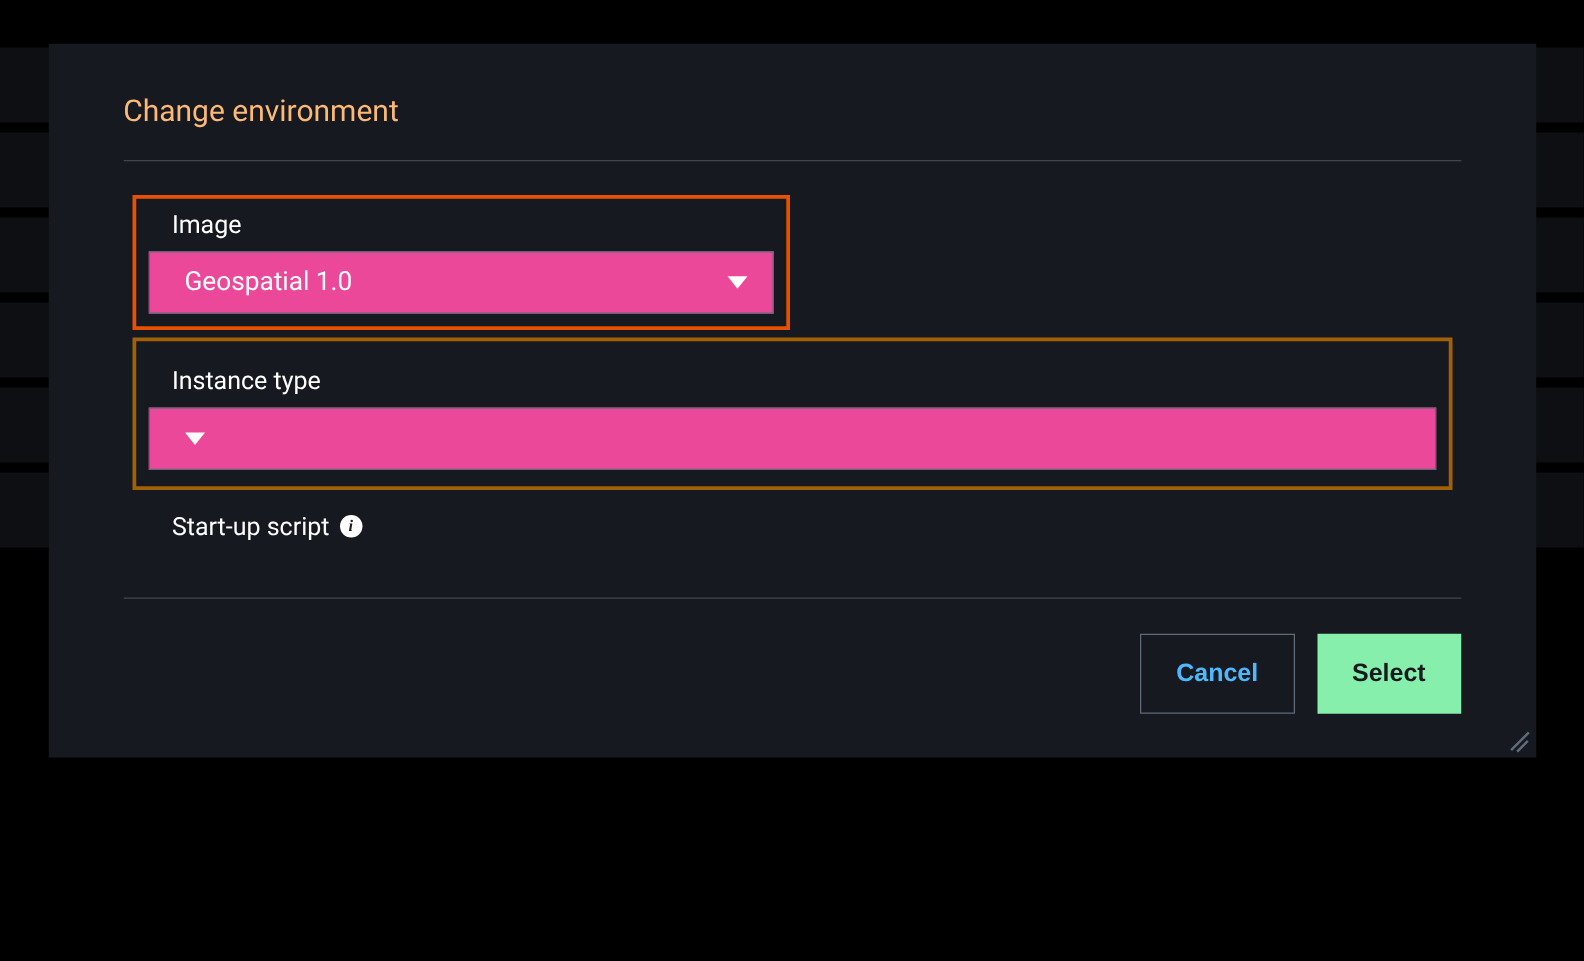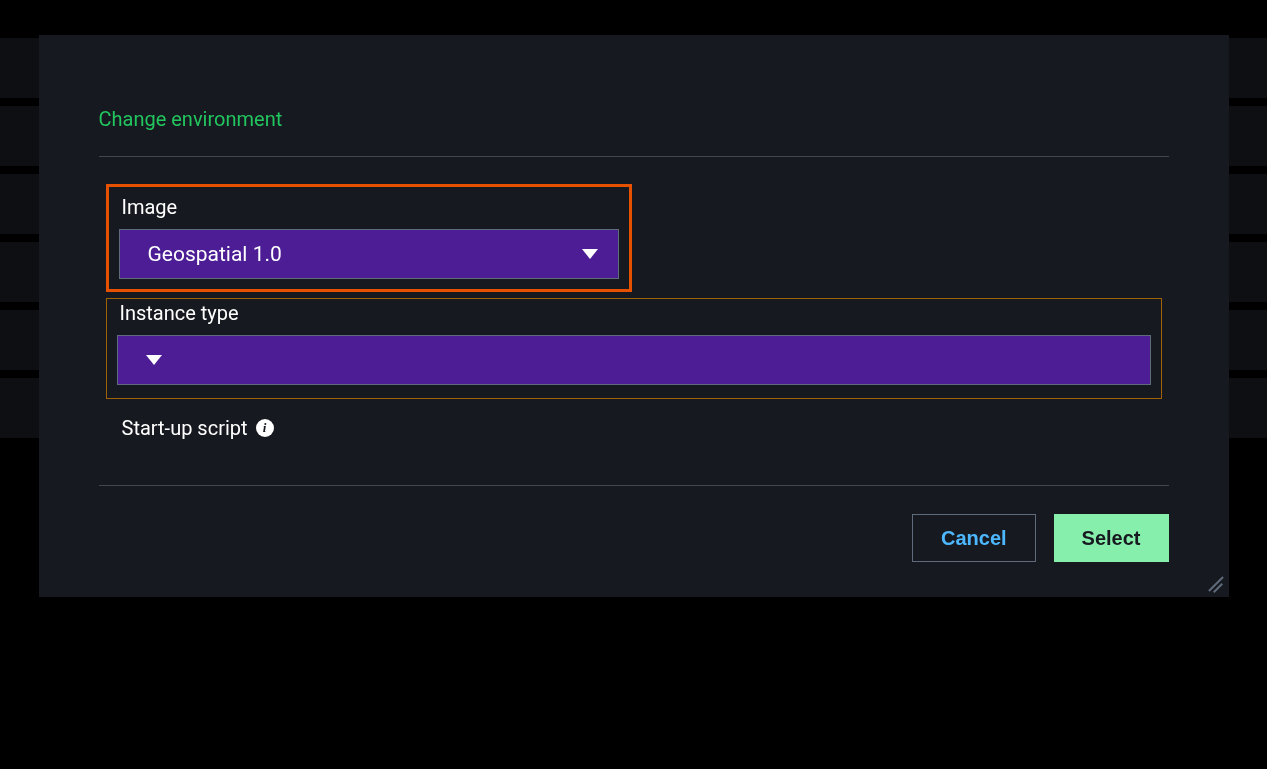--- a/index.html
+++ b/index.html
@@ -18,25 +18,24 @@
       justify-content: center;
       padding-top: 35px;
     }
     .modal {
       width: 1190px;
       background: #16191f;
       padding: 40px 60px 35px 60px;
       position: relative;
     }
     .modal-title {
-      font-size: 20px;
+      font-size: 24px;
       font-weight: 400;
-      color: #22c55e;
+      color: #fdba74;
       margin-bottom: 25px;
-      margin-top: 32px;
     }
     .divider {
       border: none;
       border-top: 1px solid #414750;
       margin: 0 0 38px 0;
     }
     .divider-bottom {
       border: none;
       border-top: 1px solid #414750;
       margin: 35px 0 28px 0;
@@ -53,20 +52,21 @@
     }
     .form-field.full-width {
       grid-column: 1 / -1;
     }
     .field-label-row {
       display: flex;
       align-items: center;
       gap: 8px;
       margin-bottom: 10px;
       padding-left: 3px;
+      margin-left: 16px;
     }
     .field-label {
       font-size: 20px;
       color: #ffffff;
       font-weight: 400;
     }
     .info-icon {
       width: 18px;
       height: 18px;
       border-radius: 50%;
@@ -75,21 +75,21 @@
       display: flex;
       align-items: center;
       justify-content: center;
       font-size: 13px;
       font-weight: bold;
       font-style: italic;
       font-family: Georgia, serif;
     }
     .select-control {
       height: 50px;
-      background: #4c1d95;
+      background: #ec4899;
       border: 1px solid #5f6b7a;
       display: flex;
       align-items: center;
       justify-content: space-between;
       padding: 0 20px 0 28px;
       cursor: pointer;
     }
     .select-value {
       font-size: 21px;
       color: #ffffff;
@@ -102,34 +102,34 @@
       border-top: 10px solid #ffffff;
     }
     .highlight-box {
       border: 3px solid #e65100;
       padding: 8px 10px 10px 10px;
       margin: -11px -13px -13px -13px;
       position: relative;
       z-index: 1;
     }
     .highlight-box-instance {
-      border: 1px solid #a16207;
-      padding: 2px 10px 13px 10px;
+      border: 3px solid #a16207;
+      padding: 19px 10px 13px 10px;
       margin: -11px -13px -13px -13px;
       position: relative;
       z-index: 1;
     }
     .actions {
       display: flex;
       justify-content: flex-end;
       gap: 18px;
       padding-right: 0;
     }
     .btn {
-      height: 48px;
+      height: 64px;
       padding: 0 28px;
       font-size: 20px;
       font-weight: 600;
       cursor: pointer;
       display: flex;
       align-items: center;
       justify-content: center;
       border: none;
     }
     .btn-cancel {

